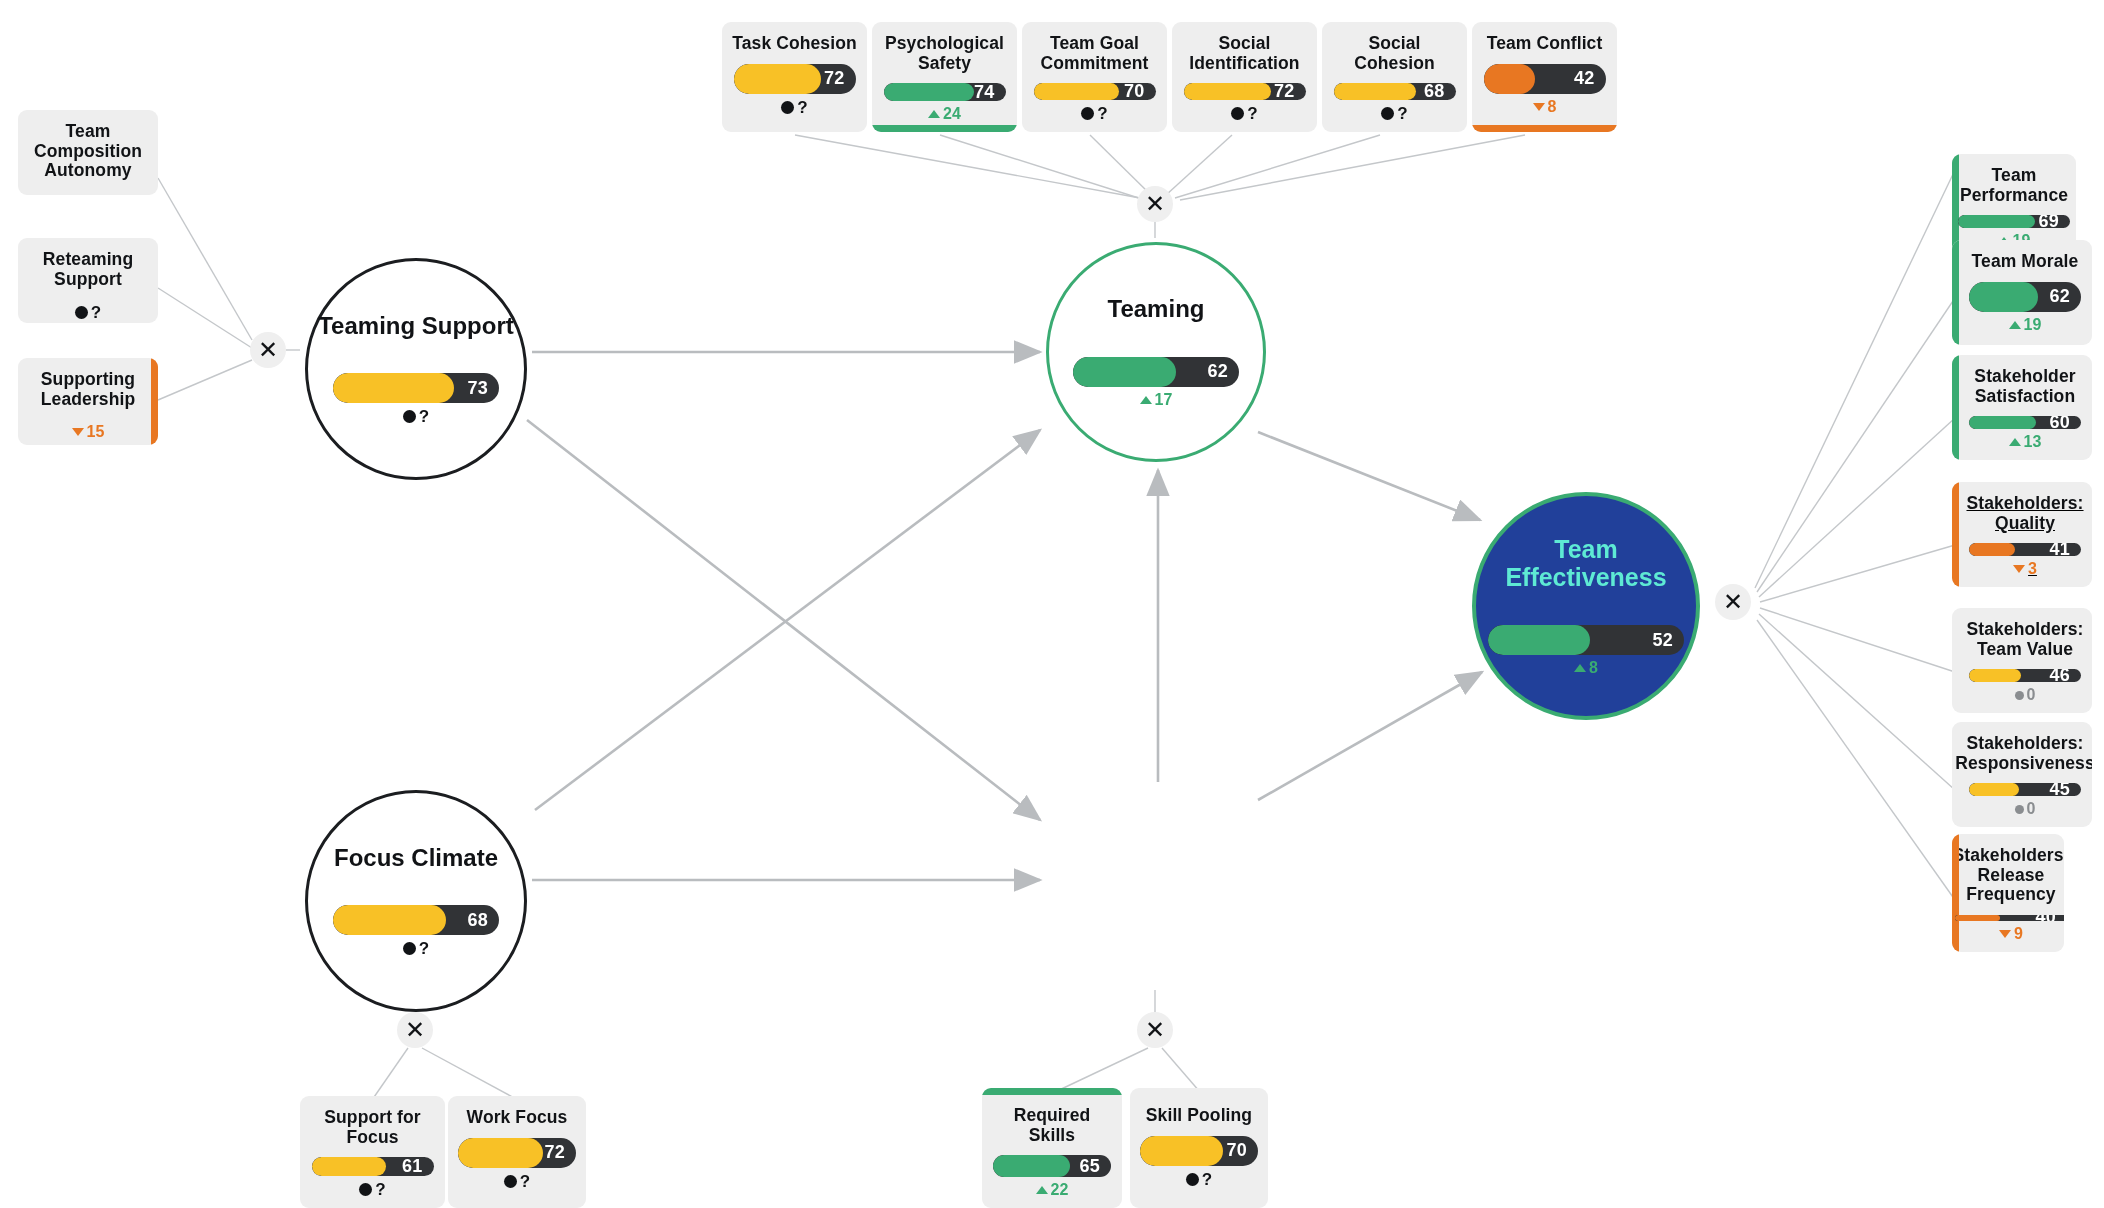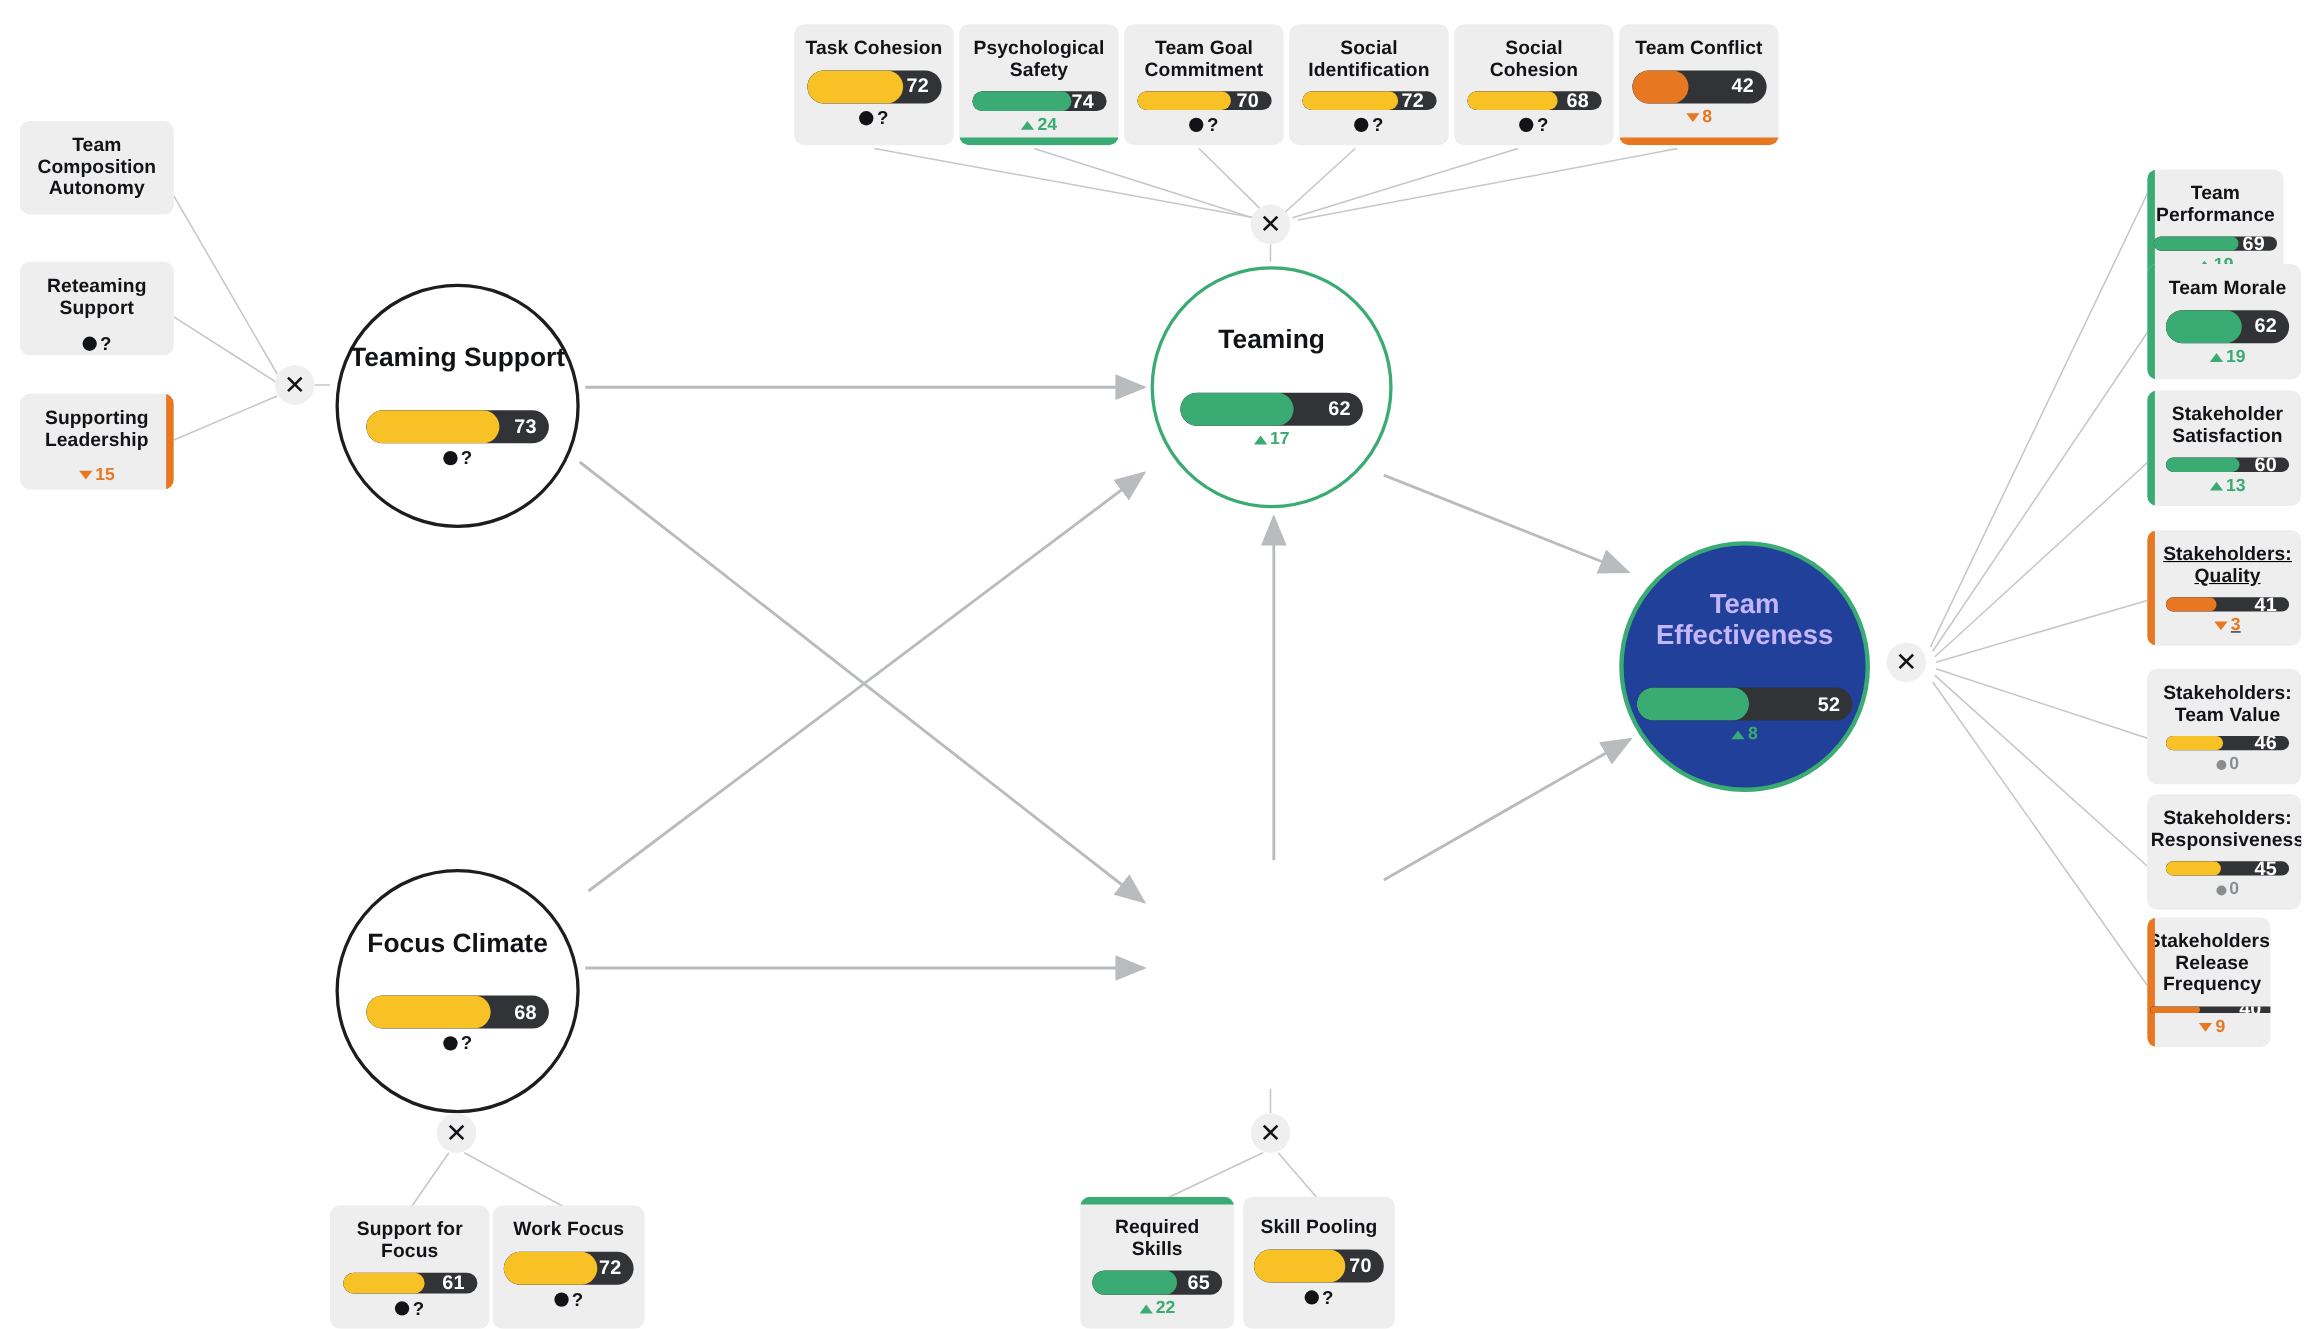--- a/index.html
+++ b/index.html
@@ -75,21 +75,21 @@
     position:absolute;border-radius:50%;box-sizing:border-box;
     display:flex;flex-direction:column;align-items:center;justify-content:center;
     background:#ffffff;border:3px solid #1b1d20;
   }
   .node.green{border-color:#3aab72;}
   .node.primary{background:#21409a;border-color:#3aab72;border-width:4px;}
   .node .ntitle{
     font-size:24px;font-weight:bold;color:#111316;text-align:center;
     line-height:1.1;margin-bottom:34px;
   }
-  .node.primary .ntitle{color:#c4b5fd;font-size:25px;}
+  .node.primary .ntitle{color:#5eead4;font-size:25px;}
   .node .gwrap{width:166px;}
   .node.primary .gwrap{width:196px;text-align:center;}
 
   
   .junction{
     position:absolute;width:36px;height:36px;border-radius:50%;
     background:#efefef;display:flex;align-items:center;justify-content:center;
   }
   .junction .x{
     font-size:24px;font-weight:bold;color:#111316;line-height:1;

